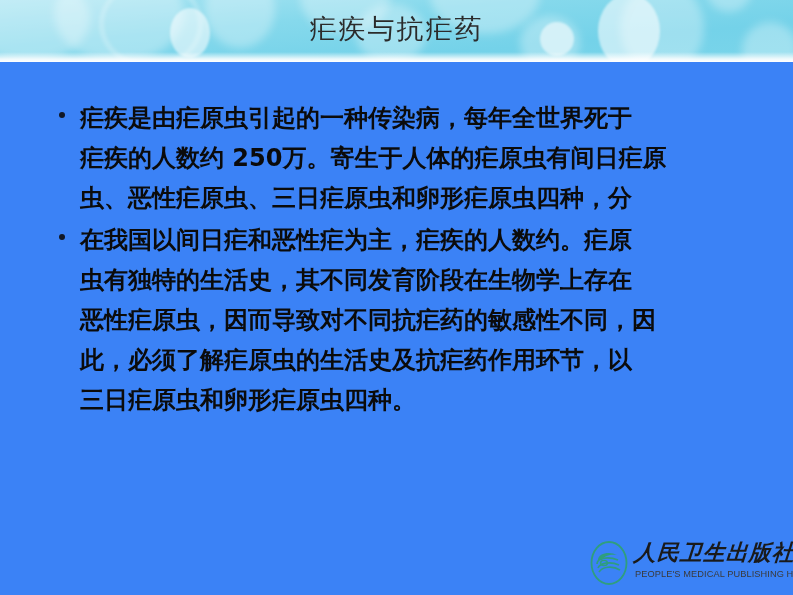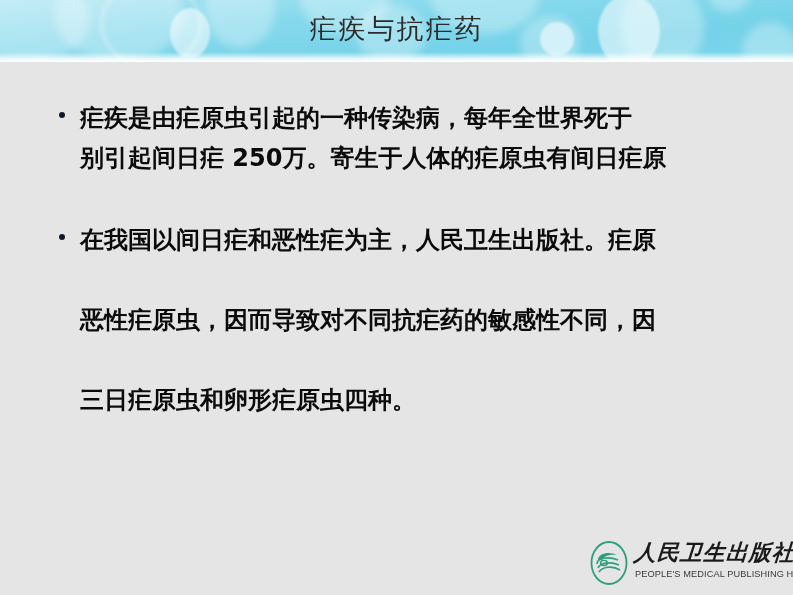--- a/index.html
+++ b/index.html
@@ -8,21 +8,21 @@
     background: #ffffff;
   }
   body {
     font-family: "Liberation Sans", sans-serif;
   }
 
   .slide {
     position: relative;
     width: 793px;
     height: 595px;
-    background: #e5e5e5;
+    background: #3b82f6;
     overflow: hidden;
   }
 
   
   .header {
     position: absolute;
     left: 0;
     top: 0;
     width: 793px;
     height: 62px;
@@ -177,36 +177,36 @@
   </div>
 
   <div class="content">
 
     <div class="bullet-row">
       <div class="bullet-dot">
           <i></i>
         </div>
       <div class="bullet-text">
         <span>疟疾是由疟原虫引起的一种传染病，每年全世界死于</span><br>
-        <span>别引起间日疟 250万。寄生于人体的疟原虫有间日疟原</span><br>
-        <br>
+        <span>疟疾的人数约 250万。寄生于人体的疟原虫有间日疟原</span><br>
+        <span>虫、恶性疟原虫、三日疟原虫和卵形疟原虫四种，分</span><br>
       </div>
     </div>
 
     <div class="gap"></div>
 
     <div class="bullet-row">
       <div class="bullet-dot">
           <i></i>
         </div>
       <div class="bullet-text">
-        <span>在我国以间日疟和恶性疟为主，人民卫生出版社。疟原</span><br>
-        <br>
+        <span>在我国以间日疟和恶性疟为主，疟疾的人数约。疟原</span><br>
+        <span>虫有独特的生活史，其不同发育阶段在生物学上存在</span><br>
         <span>恶性疟原虫，因而导致对不同抗疟药的敏感性不同，因</span><br>
-        <br>
+        <span>此，必须了解疟原虫的生活史及抗疟药作用环节，以</span><br>
         <span>三日疟原虫和卵形疟原虫四种。</span>
       </div>
     </div>
 
   </div>
 
   <div class="logo">
     <div class="logo-mark">
       <svg viewBox="0 0 42 46" width="42" height="46" xmlns="http://www.w3.org/2000/svg">
         <ellipse cx="21" cy="23" rx="17.5" ry="21" fill="none" stroke="#2f9e7e" stroke-width="1.8"></ellipse>

